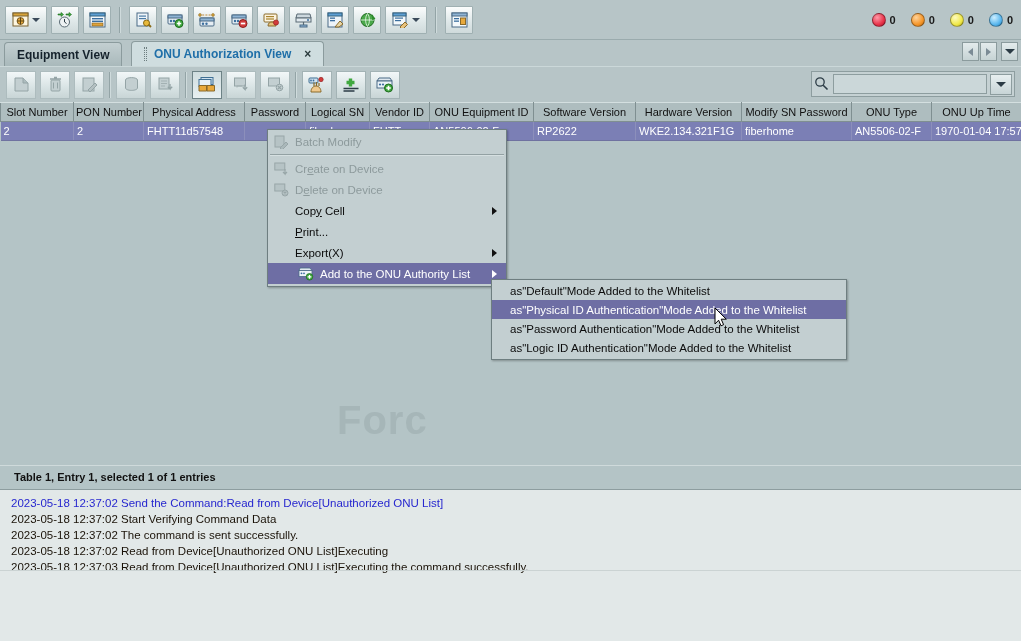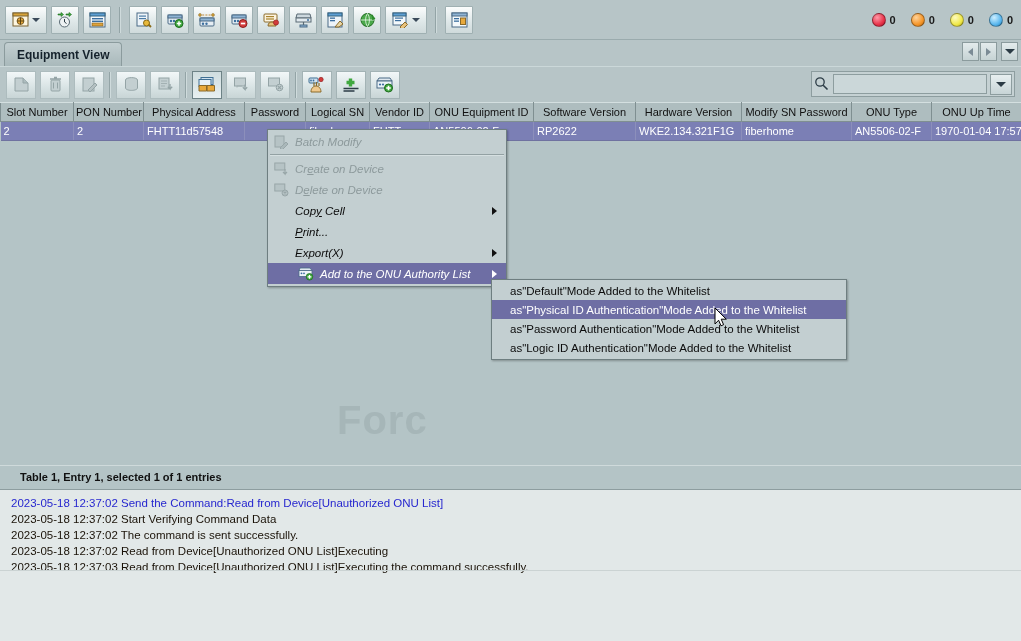--- a/index.html
+++ b/index.html
@@ -216,21 +216,21 @@
     position: relative;
     color: #0b0b0b;
   }
   .mi.disabled { color: #8d9a9c; }
   .mi.highlight { background: #6e6ea4; color: #fff; padding-left: 28px; }
   .mi-ico {
     width: 20px; height: 17px; margin-right: 4px;
     display: flex; align-items: center; justify-content: center;
     flex: 0 0 20px;
   }
-  .mi-label { flex: 1; font-style: italic; }
+  .mi-label { flex: 1; }
   .mi-arrow {
     width: 0; height: 0;
     border-top: 4px solid transparent;
     border-bottom: 4px solid transparent;
     border-left: 5px solid #111;
     margin-right: 9px;
   }
   .mi.highlight .mi-arrow { border-left-color: #fff; }
   .mi-sep {
     height: 1px; margin: 2px 2px;
@@ -259,21 +259,21 @@
 
   
   .cursor { position: absolute; left: 714px; top: 307px; z-index: 90; }
 
   
   .statusbar {
     position: absolute; left: 0; top: 465px; width: 1021px; height: 22px;
     background: #b4c4c6;
     border-top: 1px solid #cfdadb;
     display: flex; align-items: center;
-    padding-left: 20px;
+    padding-left: 14px;
     font-size: 11px; font-weight: bold; color: #101010;
   }
 
   
   .logpanel {
     position: absolute; left: 0; top: 489px; width: 1021px; height: 152px;
     background: #e2e8e8;
     border-top: 1px solid #8d9d9f;
     padding: 5px 4px 0 11px;
     overflow: hidden;
@@ -438,20 +438,25 @@
     <div style="display:flex;align-items:center">
       <span class="lamp" style="background:radial-gradient(circle at 35% 30%, #cdeeff, #5bb8ef 60%, #1f7fba);"></span>
       <span class="lamp-val">0</span>
     </div>
   </div>
 </div>
 
 <div class="tabstrip">
   <div class="tab inactive">
     <span>Equipment View</span>
+  </div>
+  <div class="tab active">
+    <span class="tab-grip"></span>
+    <span>ONU Authorization View</span>
+    <span class="tab-close">×</span>
   </div>
   <div class="tabstrip-nav">
     <div class="nav-btn">
         <span class="tri-l"></span>
       </div>
     <div class="nav-btn">
         <span class="tri-r"></span>
       </div>
     <div class="nav-btn" style="margin-left:3px">
         <span class="tri-d"></span>

